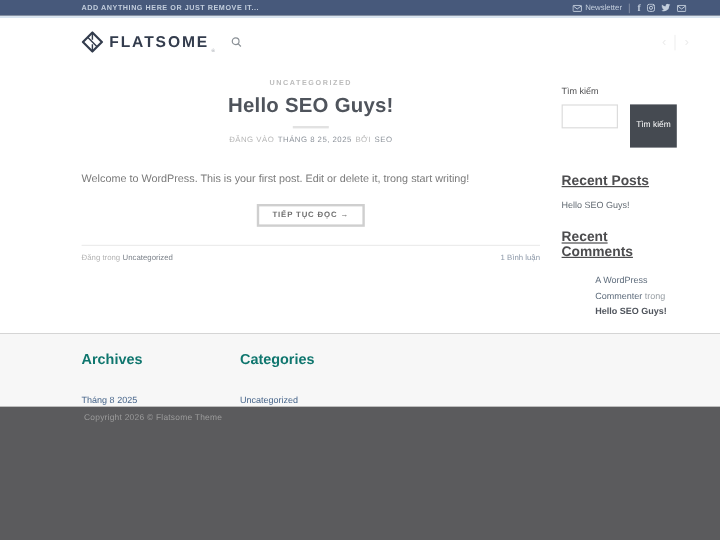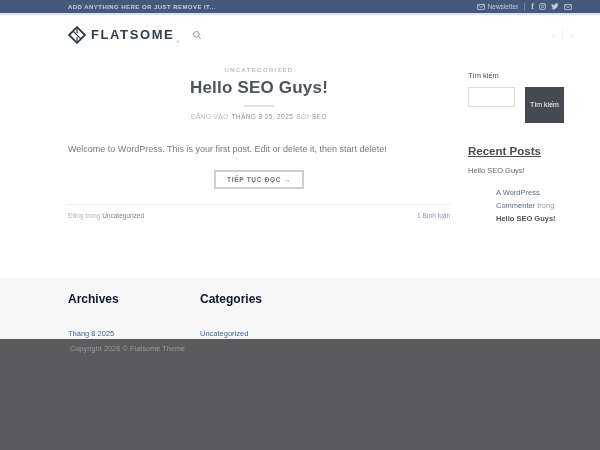--- a/index.html
+++ b/index.html
@@ -66,21 +66,21 @@
   .wt-comments { margin-top:17px; }
   .widget-link { display:block; font-size:7.5px; color:#626a72; margin-top:9px;
                  text-decoration:none; cursor:pointer; }
   .comment-item { font-size:7.5px; color:#9aa0a6; margin-top:11px; line-height:1.75;margin-left:28px; }
   .comment-author { color:#5d6b7b; cursor:pointer; }
   .comment-post { color:#4f545c; font-weight:bold; cursor:pointer; }
   
   .footer-widgets { flex:none; height:61px; background:#f7f7f7; padding-top:14px; }
   .footer-cols { display:flex; width:500px; margin-left:68px; }
   .footer-col { width:132px; }
-  .footer-title { font-size:12px; font-weight:bold; color:#0f172a; margin:0; }
+  .footer-title { font-size:12px; font-weight:bold; color:#0f766e; margin:0; }
   .footer-link { display:block; font-size:7.5px; color:#47658a; margin-top:23px;
                  text-decoration:none; cursor:pointer; }
   
   .absolute-footer { flex:1; background:#5b5b5d; padding-top:6px; }
   .copyright { font-size:7px; color:#9c9c9c; margin-left:70px; letter-spacing:.2px; }
   svg { display:block; }
 </style>
 </head>
 <body>
 
@@ -148,40 +148,41 @@
 
 <div class="main">
   <div class="container content-row">
     <div class="article">
       <div class="cat">UNCATEGORIZED</div>
       <h1 class="post-title">Hello SEO Guys!</h1>
       <div class="is-divider"></div>
       <div class="post-meta">
         <span>ĐĂNG VÀO</span><span class="meta-link">THÁNG 8 25, 2025</span><span>BỞI</span><span class="meta-link">SEO</span>
       </div>
-      <div class="excerpt">Welcome to WordPress. This is your first post. Edit or delete it, then start delete!</div>
+      <div class="excerpt">Welcome to WordPress. This is your first post. Edit or delete it, trong start writing!</div>
       <div class="read-more-wrap">
         <button class="read-more">TIẾP TỤC ĐỌC →</button>
       </div>
       <div class="post-footer">
         <div>
           <span>Đăng trong</span><span class="cat-link">Uncategorized</span>
         </div>
         <div class="comments-link">1 Bình luận</div>
       </div>
     </div>
 
     <div class="sidebar">
       <div class="search-label">Tìm kiếm</div>
       <div class="search-row">
         <input class="search-input" type="text" style="">
         <button class="search-btn">Tìm kiếm</button>
       </div>
       <h3 class="widget-title wt-posts">Recent Posts</h3>
       <a class="widget-link">Hello SEO Guys!</a>
+      <h3 class="widget-title wt-comments">Recent Comments</h3>
       <div class="comment-item">
         <span class="comment-author">A WordPress Commenter</span><span> trong </span><span class="comment-post">Hello SEO Guys!</span>
       </div>
     </div>
   </div>
 </div>
 
 <div class="footer-widgets">
   <div class="footer-cols">
     <div class="footer-col">

